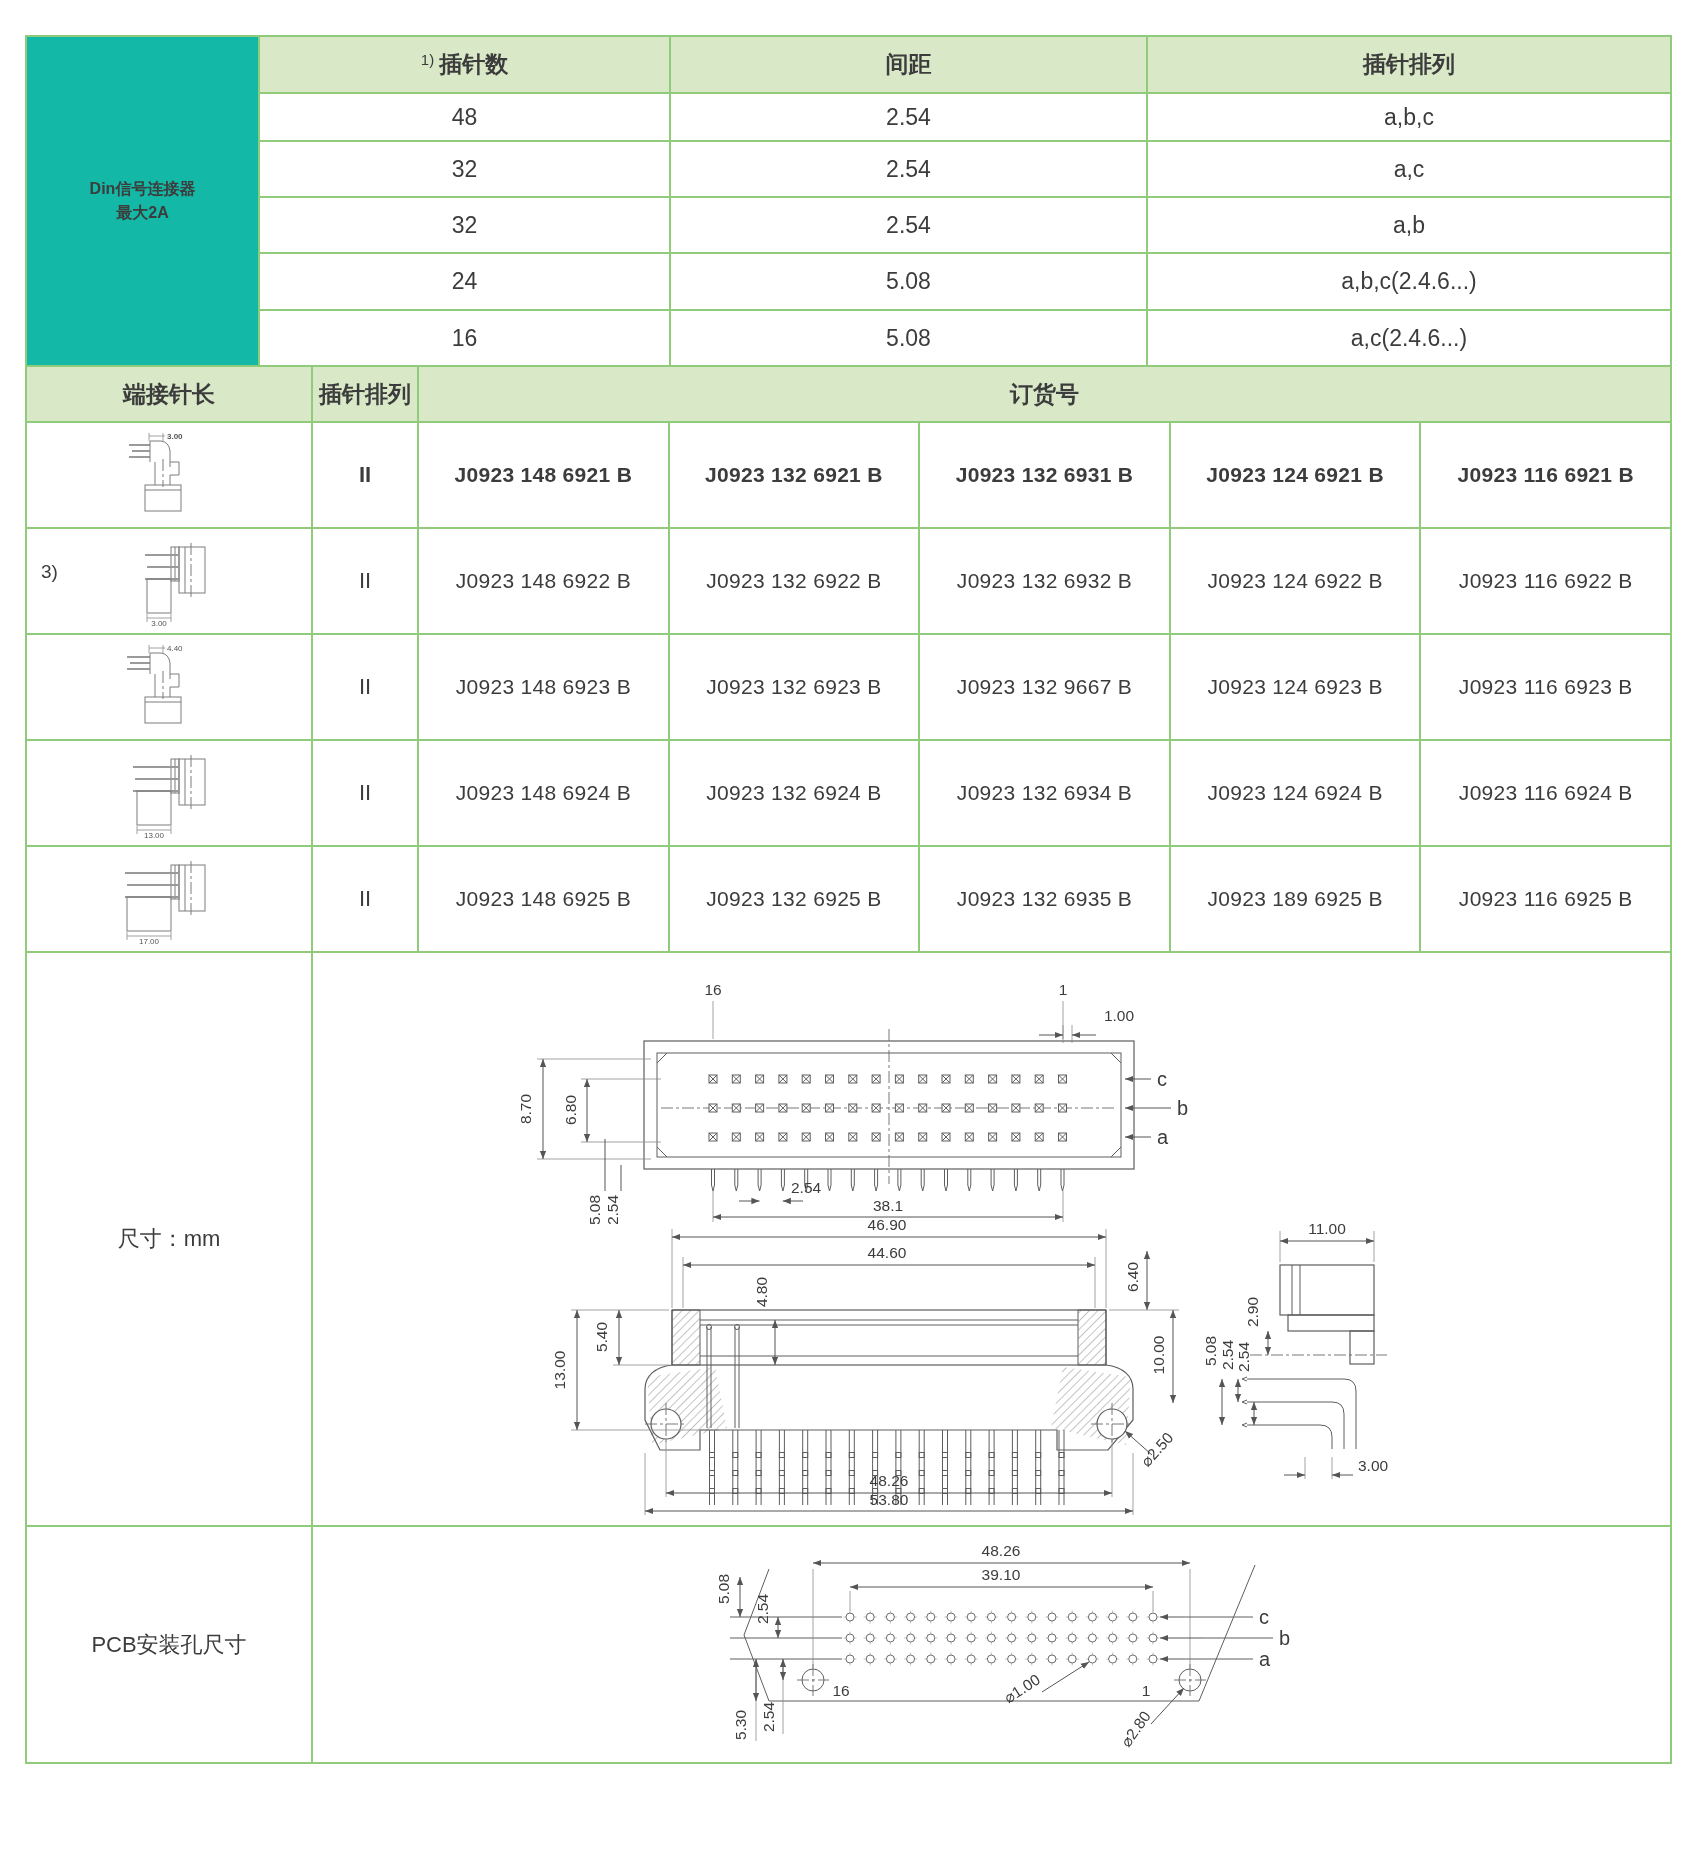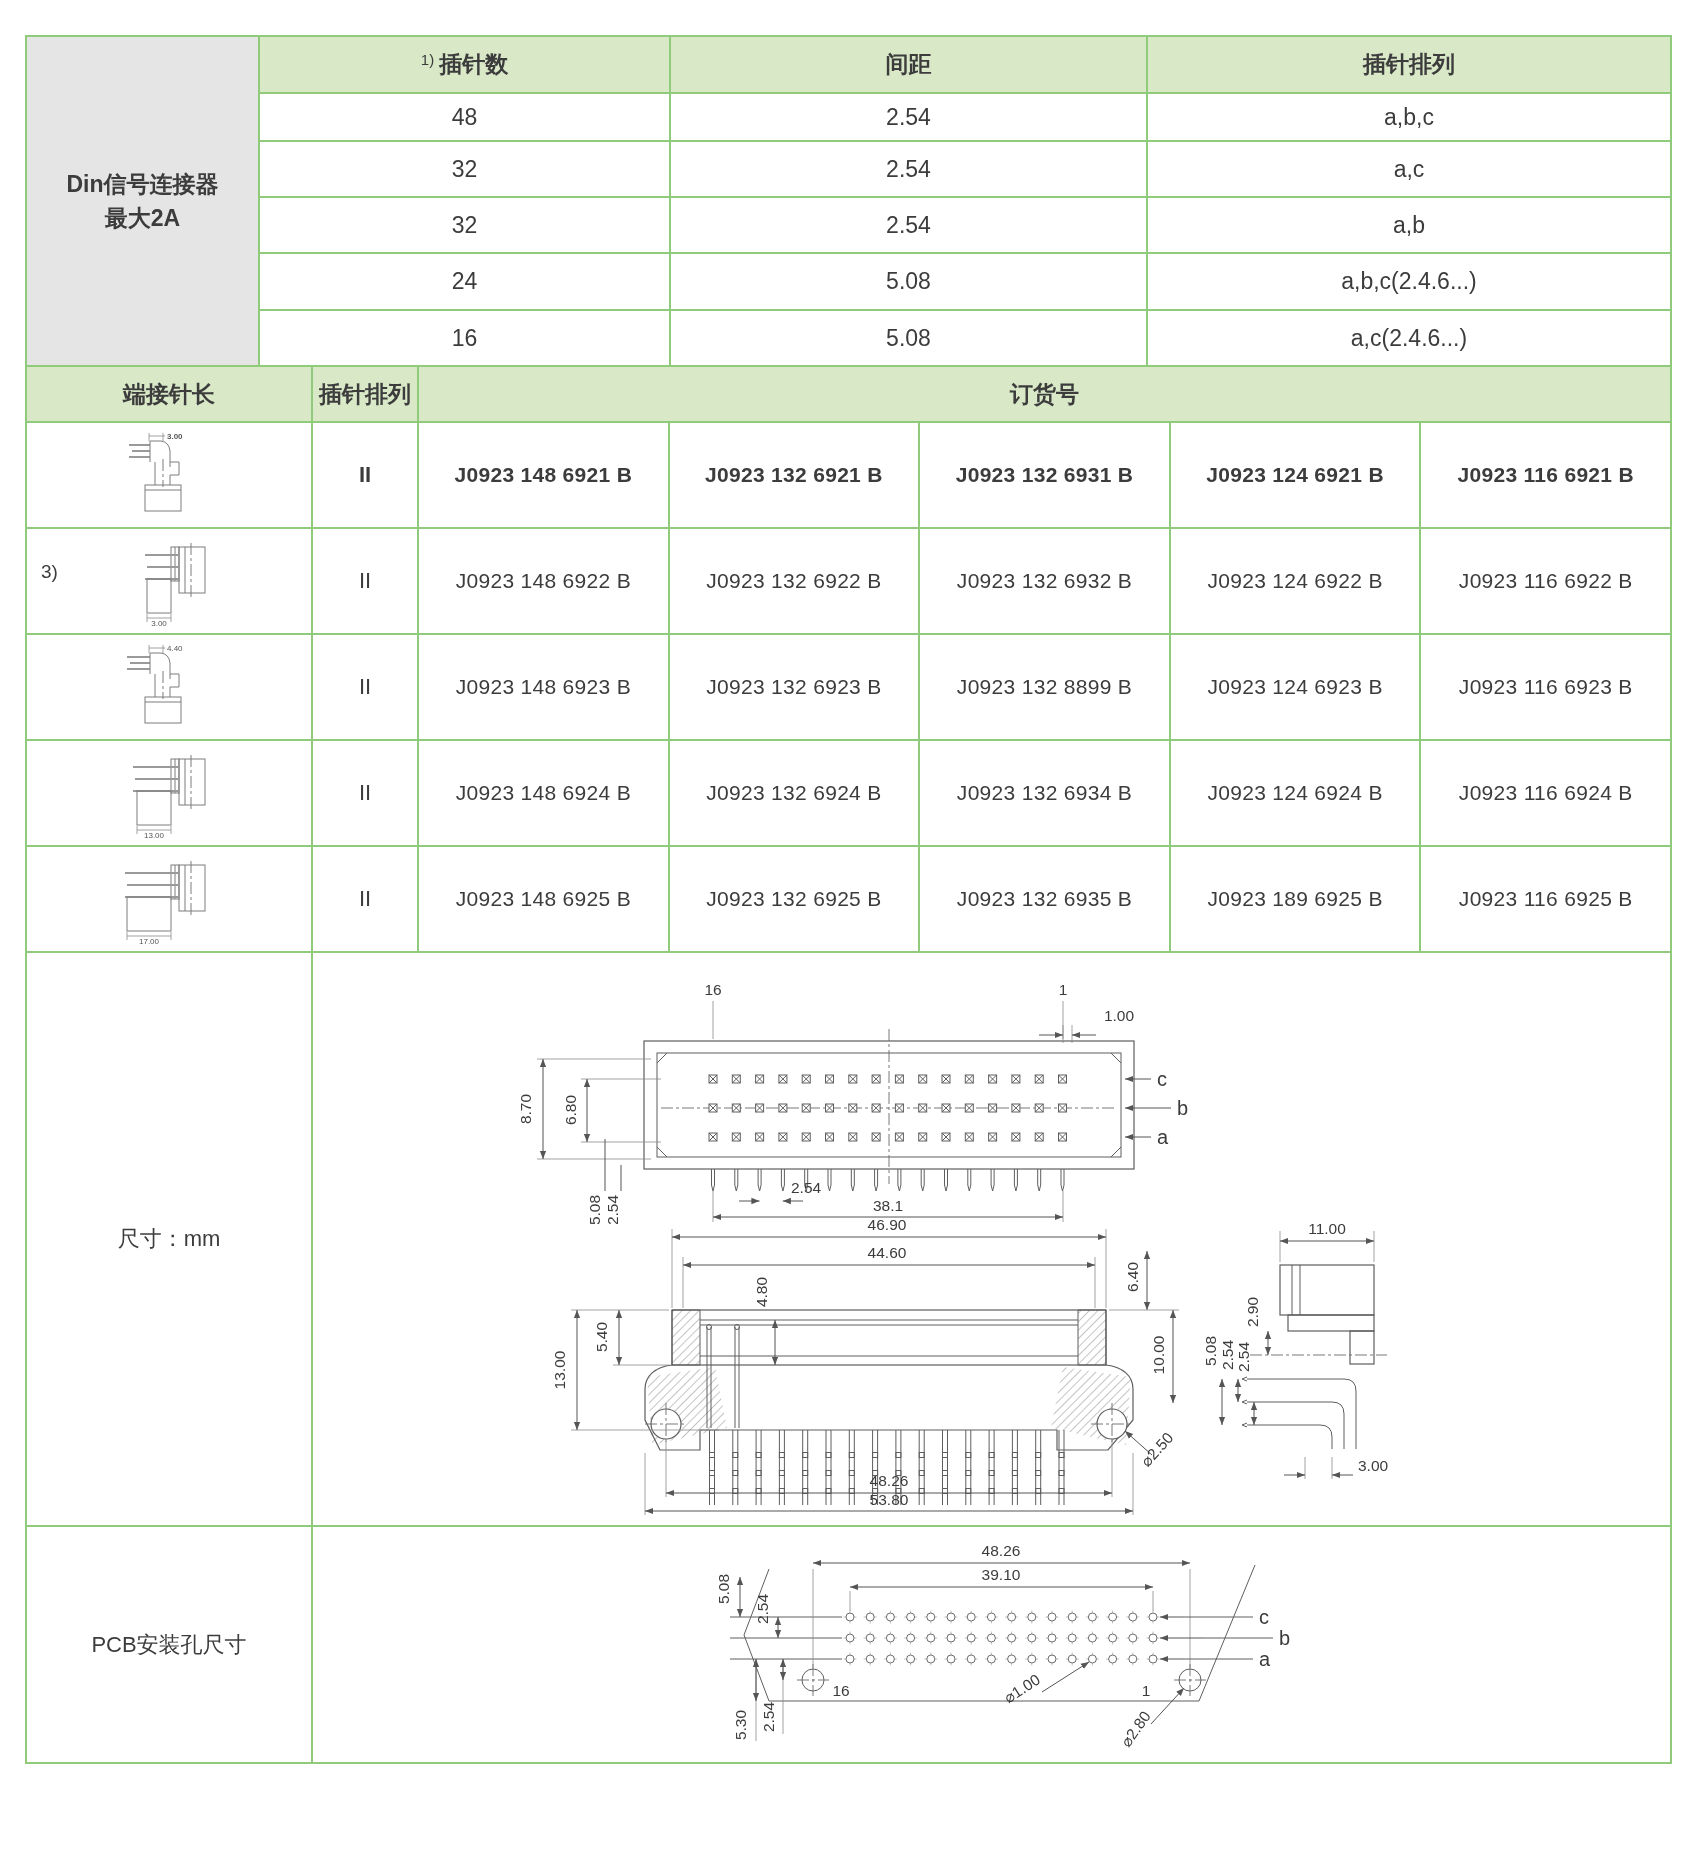--- a/index.html
+++ b/index.html
@@ -4,21 +4,21 @@
 <style>
   html,body{margin:0;padding:0;background:#ffffff;}
   body{width:1695px;height:1860px;font-family:"Liberation Sans","DejaVu Sans",sans-serif;color:#3c3c3c;}
   .page{position:relative;width:1695px;height:1860px;background:#fff;overflow:hidden;}
   .tables{position:absolute;left:25px;top:35px;width:1645px;}
   table{border-collapse:collapse;table-layout:fixed;width:1645px;}
   .tb{margin-top:-2px;}
   th,td{border:2px solid #8fcb7b;text-align:center;vertical-align:middle;padding:0;}
   th{background:#d9e9c8;font-weight:bold;font-size:23px;}
   td{font-size:23px;}
-  .prod{font-weight:bold;font-size:23px;line-height:1.5;background:#e5e5e5;}
+  .prod{font-weight:bold;font-size:16px;line-height:1.5;background:#14b8a6;}
   .sup{font-size:15px;vertical-align:7px;font-weight:normal;margin-right:5px;}
   .ordrow td{height:104px;}
   .hot td{font-weight:bold;}
   .ord{font-size:21px;letter-spacing:.3px;}
   .grade{font-size:22px;border-radius:13px;}
   .iconcell{position:relative;}
   .note3{position:absolute;left:14px;top:32px;font-size:19px;color:#3c3c3c;}
   .ricon{width:100px;height:92px;display:inline-block;vertical-align:middle;}
   .lblcell{font-size:22px;}
   .dwgcell{position:relative;background:#fff;}
@@ -181,21 +181,21 @@
             <line x1="36" y1="33" x2="36" y2="56"></line>
                 <line x1="51" y1="46" x2="51" y2="56"></line>
             <line class="cd" x1="44" y1="30" x2="44" y2="58"></line>
             <rect x="26" y="56" width="36" height="26"></rect>
                 <line x1="26" y1="61" x2="62" y2="61"></line>
           </svg>
         </td>
         <td class="grade">II</td>
         <td class="ord">J0923 148 6923 B</td>
         <td class="ord">J0923 132 6923 B</td>
-        <td class="ord">J0923 132 8899 B</td>
+        <td class="ord">J0923 132 9667 B</td>
         <td class="ord">J0923 124 6923 B</td>
         <td class="ord">J0923 116 6923 B</td>
       </tr>
 
       <tr class="ordrow">
         <td class="iconcell">
           <svg class="ricon" viewBox="0 0 100 92">
             <rect x="60" y="12" width="26" height="46"></rect>
                 <line x1="66" y1="12" x2="66" y2="58"></line>
             <rect x="52" y="12" width="8" height="34"></rect>

